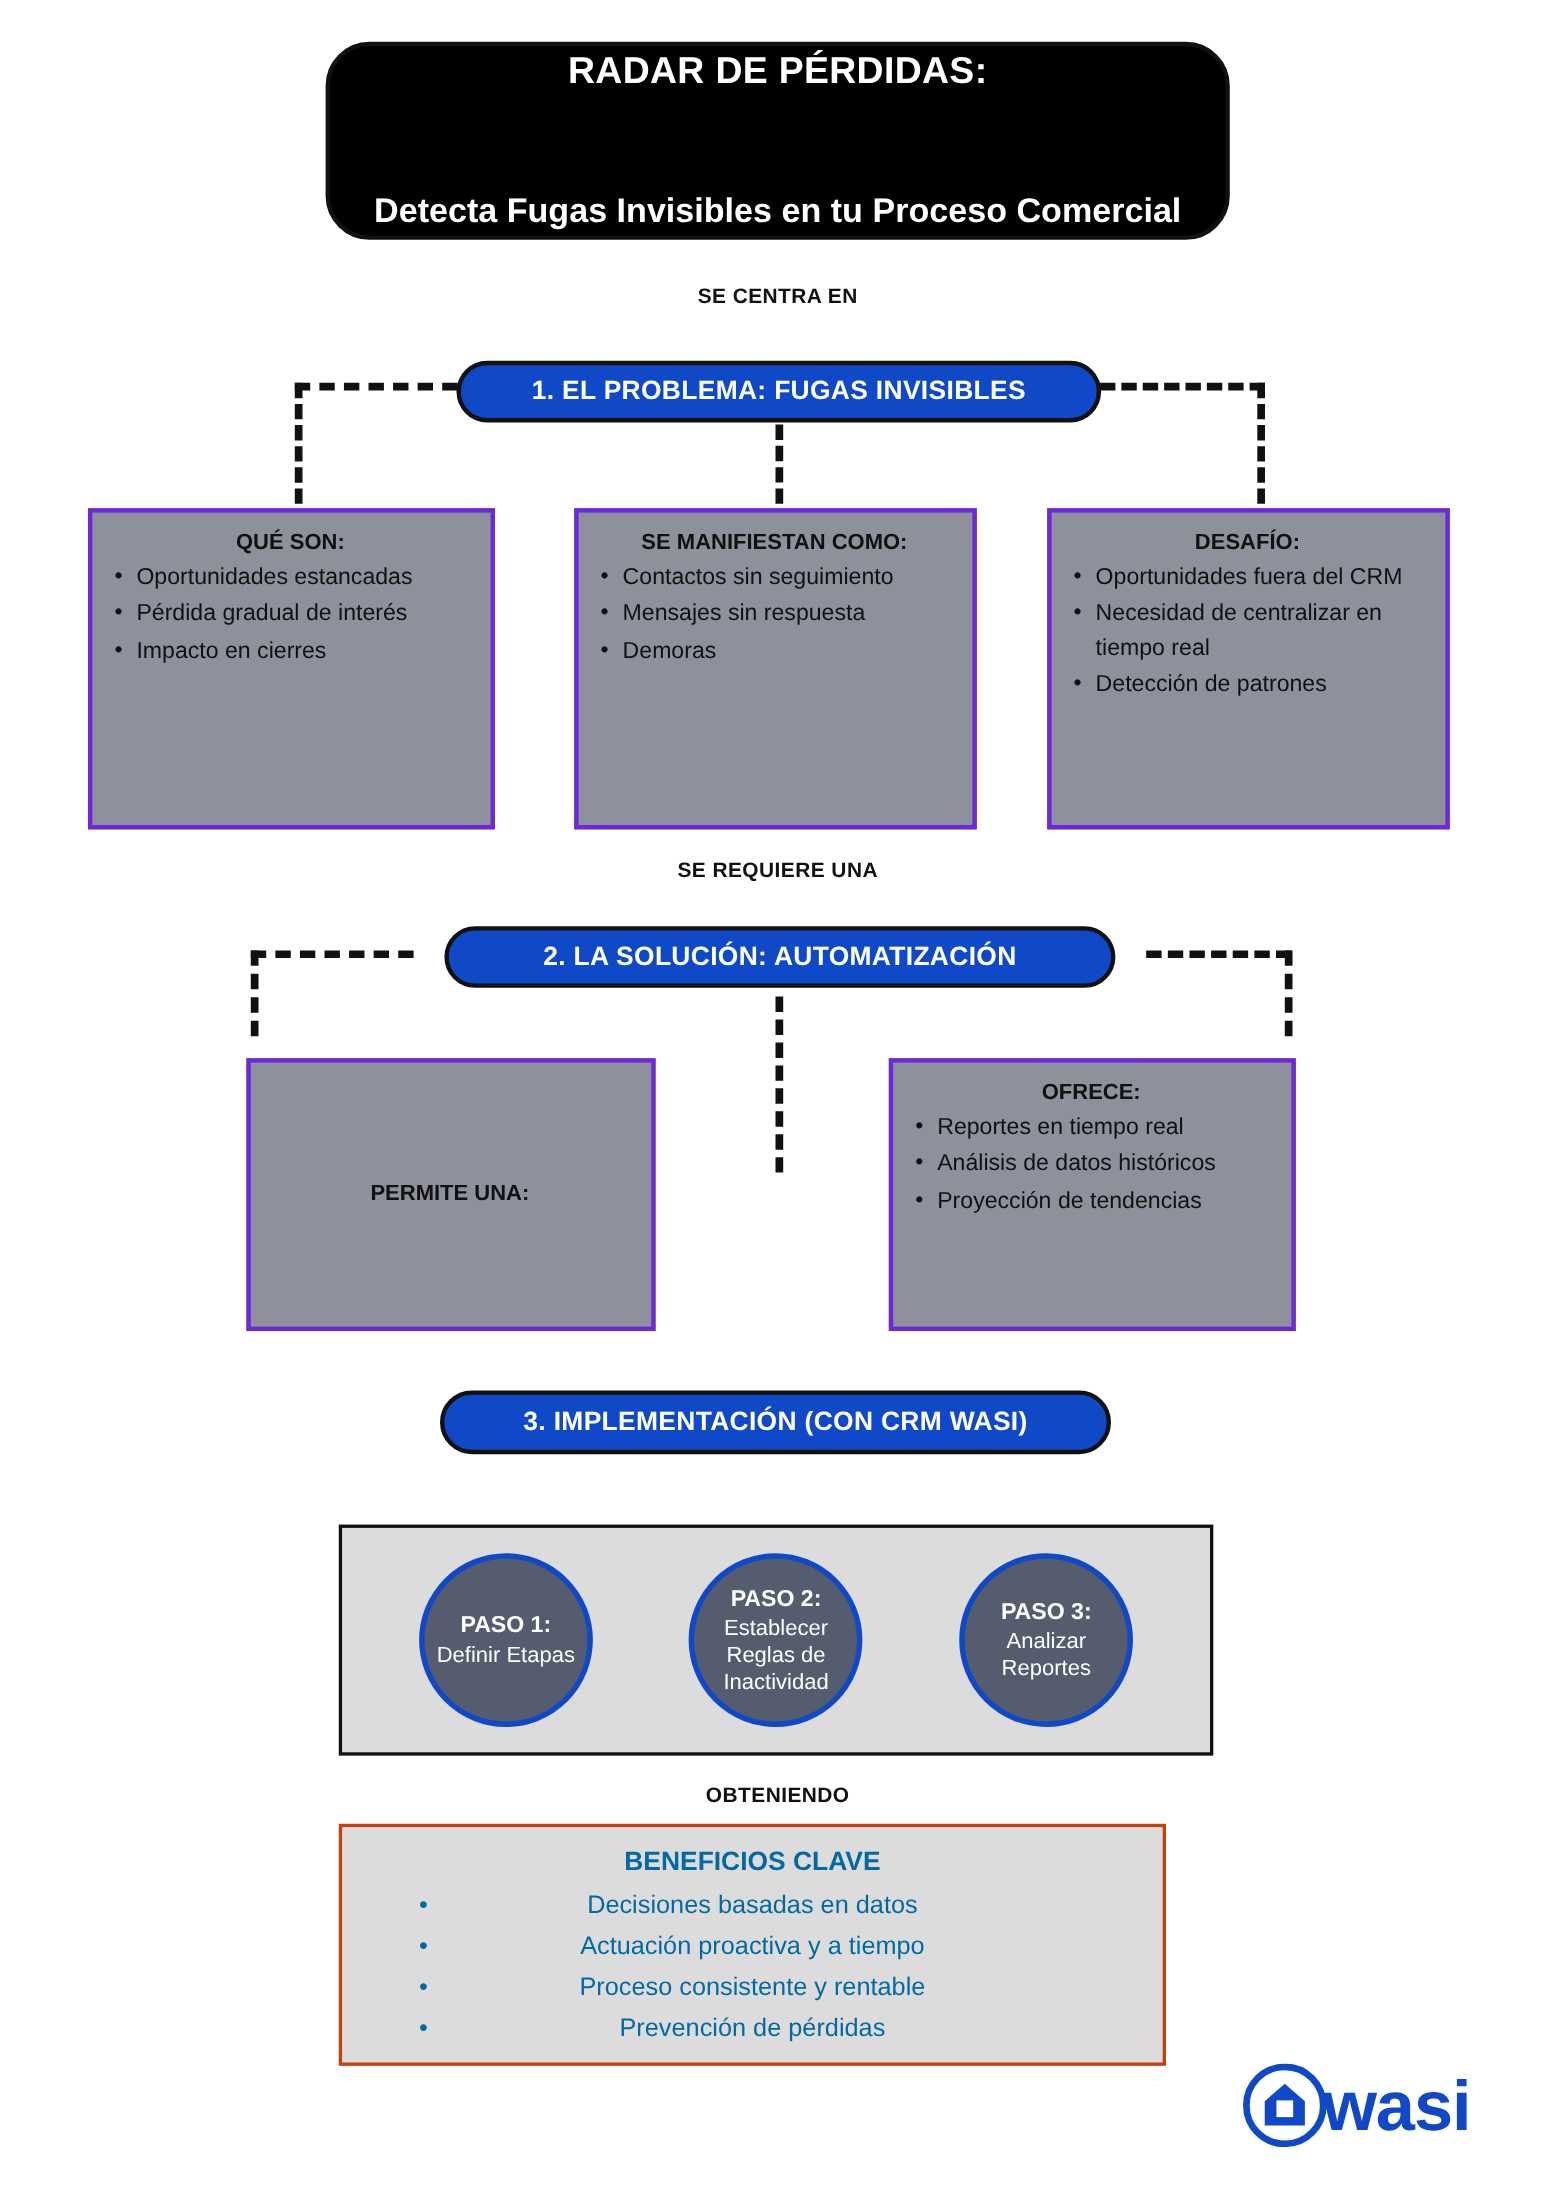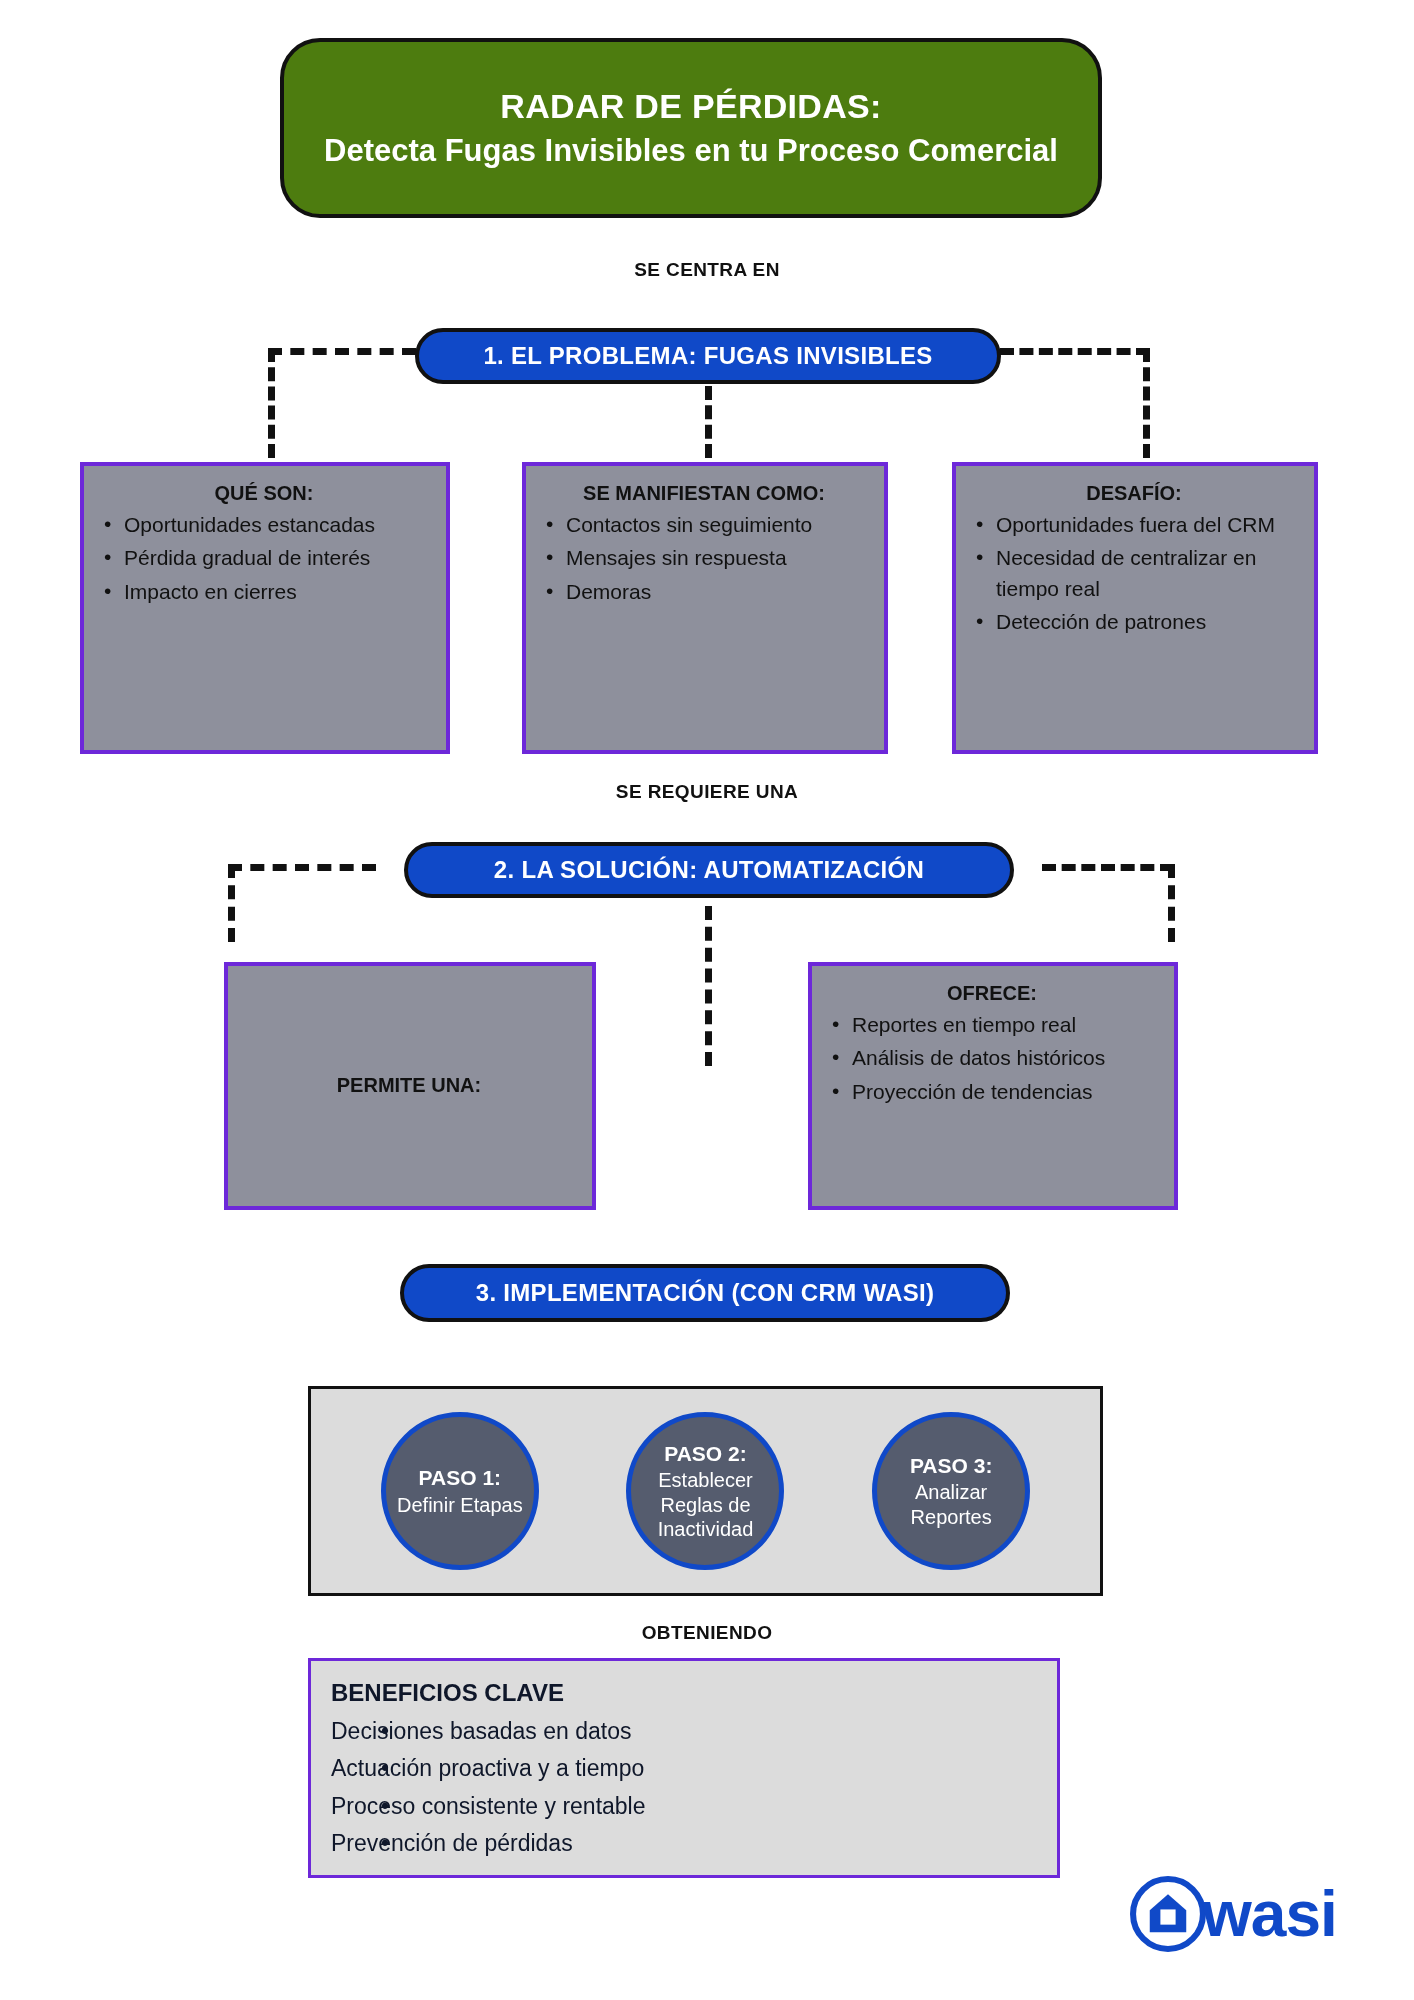--- a/index.html
+++ b/index.html
@@ -12,27 +12,27 @@
   .page {
     position: relative;
     width: 1414px;
     height: 2000px;
     overflow: hidden;
   }
 
   
   .title-box {
     position: absolute;
-    left: 280px; top: 38px;
+    left: 296px; top: 38px;
     width: 822px; height: 180px;
-    background: #4d7c0f;
+    background: #000000;
     border: 4px solid #111111;
     border-radius: 40px;
     display: flex; flex-direction: column;
-    align-items: center; justify-content: center;
+    align-items: center; justify-content: space-between;
     color: #ffffff;
     text-align: center;
     padding: 0 30px;
   }
   .title-line1 {
     font-size: 34px; font-weight: 700; letter-spacing: 0.3px;
     line-height: 1.35;
   }
   .title-line2 {
     font-size: 31px; font-weight: 700; line-height: 1.38;
@@ -125,23 +125,24 @@
     text-align: center;
     line-height: 1.22;
   }
   .step-circle .sn { font-size: 21px; font-weight: 700; margin-bottom: 2px; }
   .step-circle .sl { font-size: 20px; font-weight: 400; }
 
   
   .benefits {
     position: absolute;
     background: #DCDCDC;
-    border: 3px solid #6d28d9;
+    border: 3px solid #c2410c;
     padding: 18px 20px 20px;
-    color: #0f172a;
+    text-align: center;
+    color: #0369a1;
   }
   .benefits .hdr {
     font-size: 24px; font-weight: 700; margin-bottom: 6px;
   }
   .benefits ul { list-style: none; }
   .benefits li {
     position: relative;
     font-size: 23px;
     line-height: 1.62;
   }

